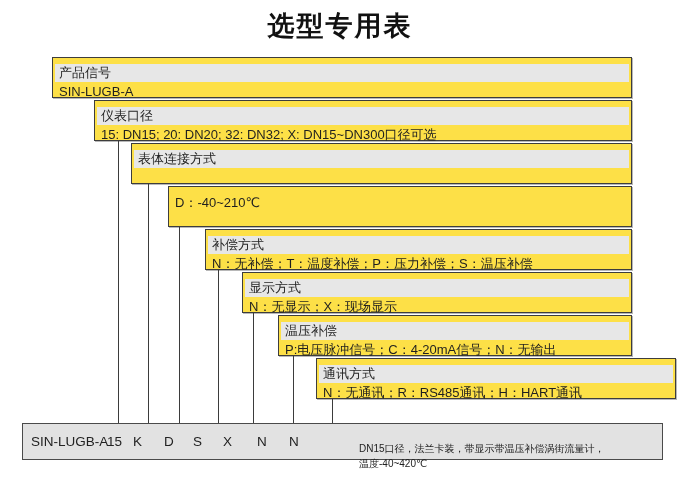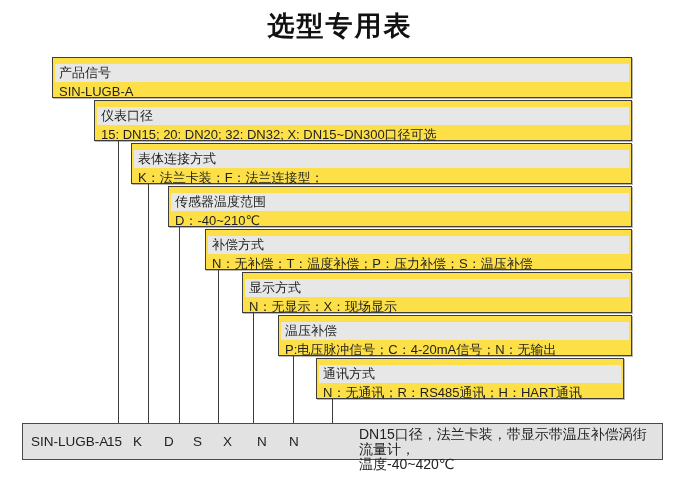--- a/index.html
+++ b/index.html
@@ -14,62 +14,60 @@
   .box .vl{height:19px;line-height:19px;padding:0 4px;font-size:13px;
            white-space:nowrap;overflow:hidden;}
   
   .lv1{left:52px; top:57px; width:580px;height:41px;}
   .lv2{left:94px; top:100px;width:538px;height:41px;}
   .lv3{left:131px;top:143px;width:501px;height:41px;}
   .lv4{left:168px;top:186px;width:464px;height:41px;}
   .lv5{left:205px;top:229px;width:427px;height:41px;}
   .lv6{left:242px;top:272px;width:390px;height:41px;}
   .lv7{left:278px;top:315px;width:354px;height:41px;}
-  .lv8{left:316px;top:358px;width:308px;height:41px;}
+  .lv8{left:316px;top:358px;width:360px;height:41px;}
   
   .ln{position:absolute;width:1px;background:#3b3b3b;}
   .ln2{left:118px;top:141px;height:282px;}
   .ln3{left:148px;top:184px;height:239px;}
   .ln4{left:179px;top:227px;height:196px;}
   .ln5{left:218px;top:270px;height:153px;}
   .ln6{left:253px;top:313px;height:110px;}
   .ln7{left:293px;top:356px;height:67px;}
   .ln8{left:332px;top:399px;height:24px;}
   
   #example{position:absolute;left:22px;top:423px;width:641px;height:37px;
            background:#e2e2e2;border:1px solid #4a4a4a;box-sizing:border-box;}
   #example .code{position:absolute;top:0;height:35px;line-height:35px;
                  font-size:13.5px;color:#222;white-space:nowrap;}
   #ex-model{left:8px;}
   #ex-c0{left:84px;}  #ex-c1{left:110px;} #ex-c2{left:141px;}
   #ex-c3{left:170px;} #ex-c4{left:200px;} #ex-c5{left:234px;} #ex-c6{left:266px;}
-  #ex-desc{position:absolute;left:336px;top:3px;width:300px;
-           font-size:14px;line-height:15px;color:#222;}
+  #ex-desc{position:absolute;left:336px;top:17px;width:300px;
+           font-size:10px;line-height:15px;color:#222;}
 </style>
 </head>
 <body>
 
 <div id="page">
 
   <div id="title">选型专用表</div>
 
   <div class="box lv1">
     <div class="hd">产品信号</div>
     <div class="vl">SIN-LUGB-A</div>
   </div>
   <div class="box lv2">
     <div class="hd">仪表口径</div>
     <div class="vl">15: DN15; 20: DN20; 32: DN32; X: DN15~DN300口径可选</div>
   </div>
   <div class="box lv3">
     <div class="hd">表体连接方式</div>
-    <div class="vl">K：法兰卡装；F：法兰连接型；</div>
   </div>
   <div class="box lv4">
-    <div class="hd">传感器温度范围</div>
     <div class="vl">D：-40~210℃</div>
   </div>
   <div class="box lv6">
     <div class="hd">显示方式</div>
     <div class="vl">N：无显示；X：现场显示</div>
   </div>
   <div class="box lv5">
     <div class="hd">补偿方式</div>
     <div class="vl">N：无补偿；T：温度补偿；P：压力补偿；S：温压补偿</div>
   </div>

